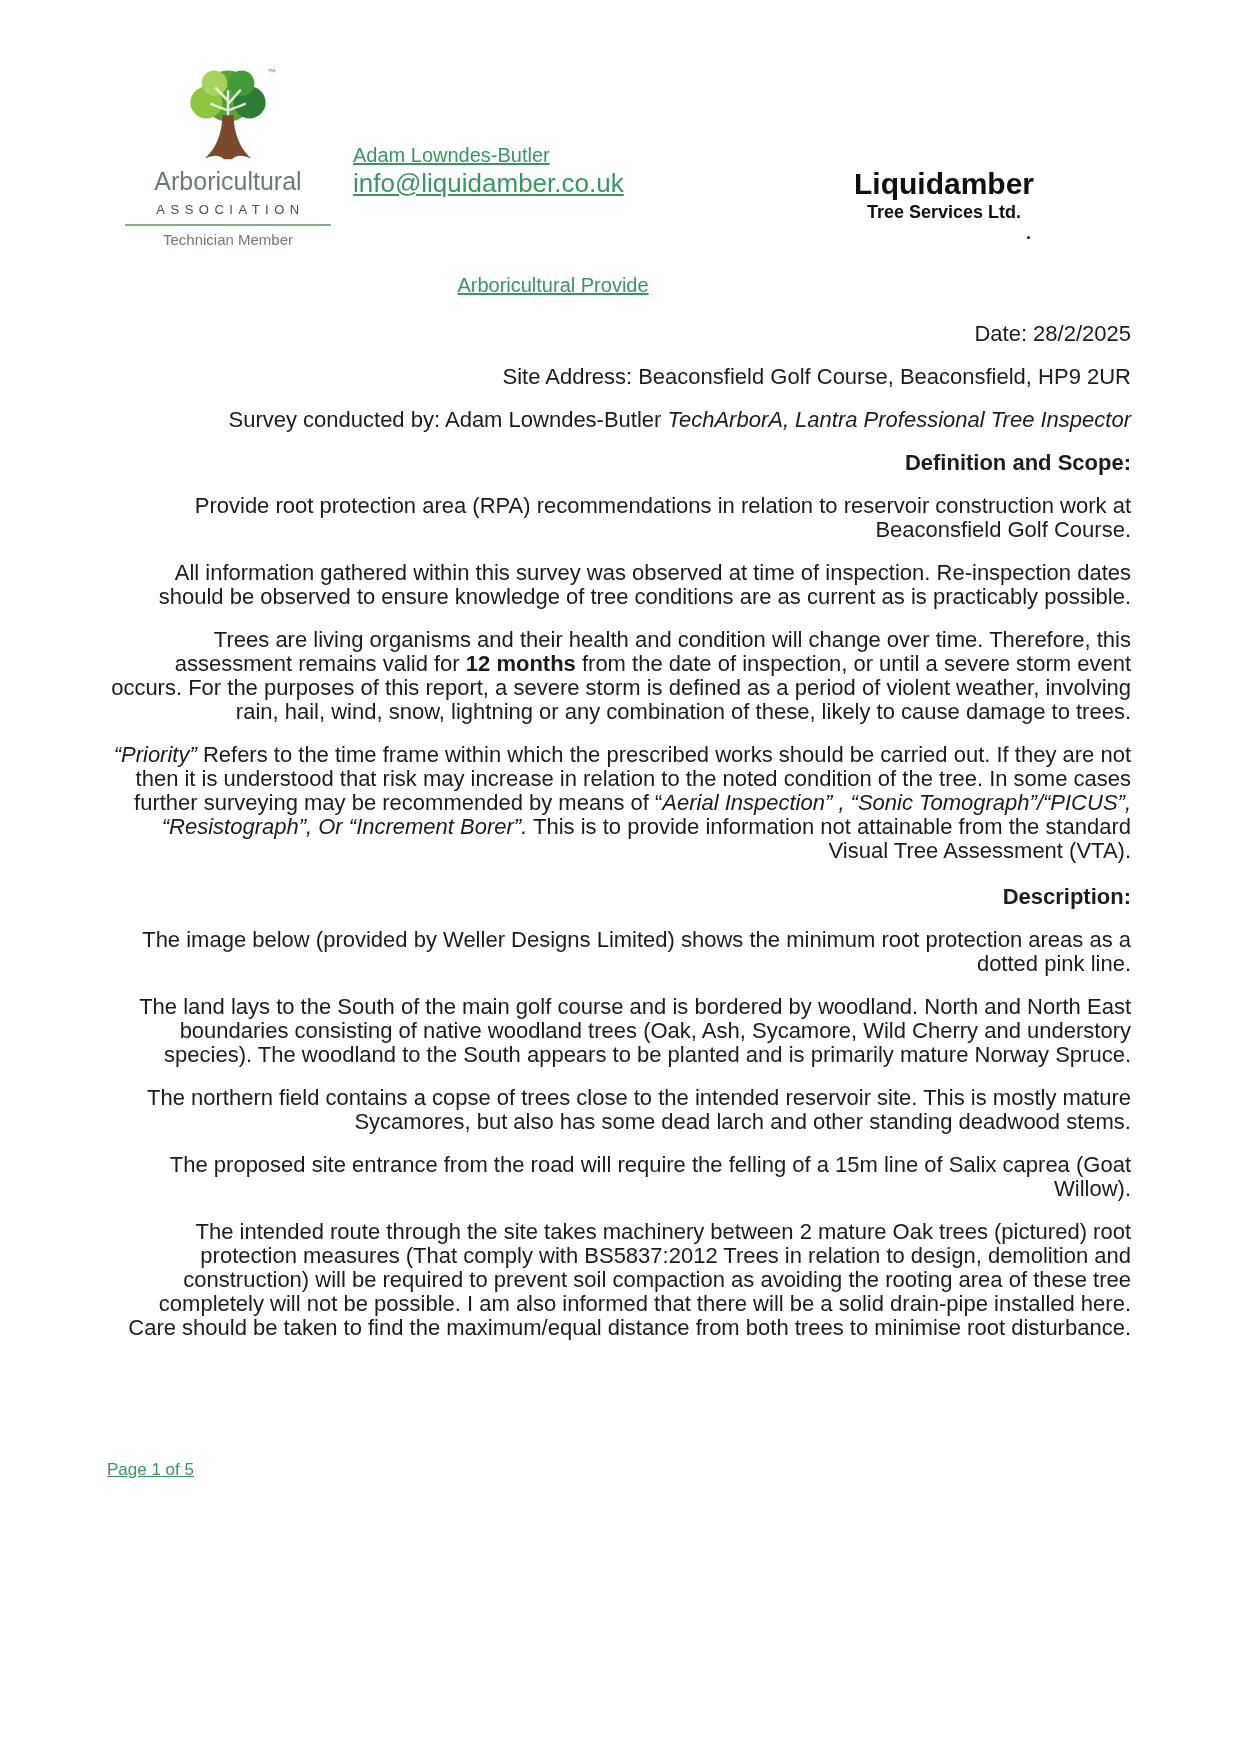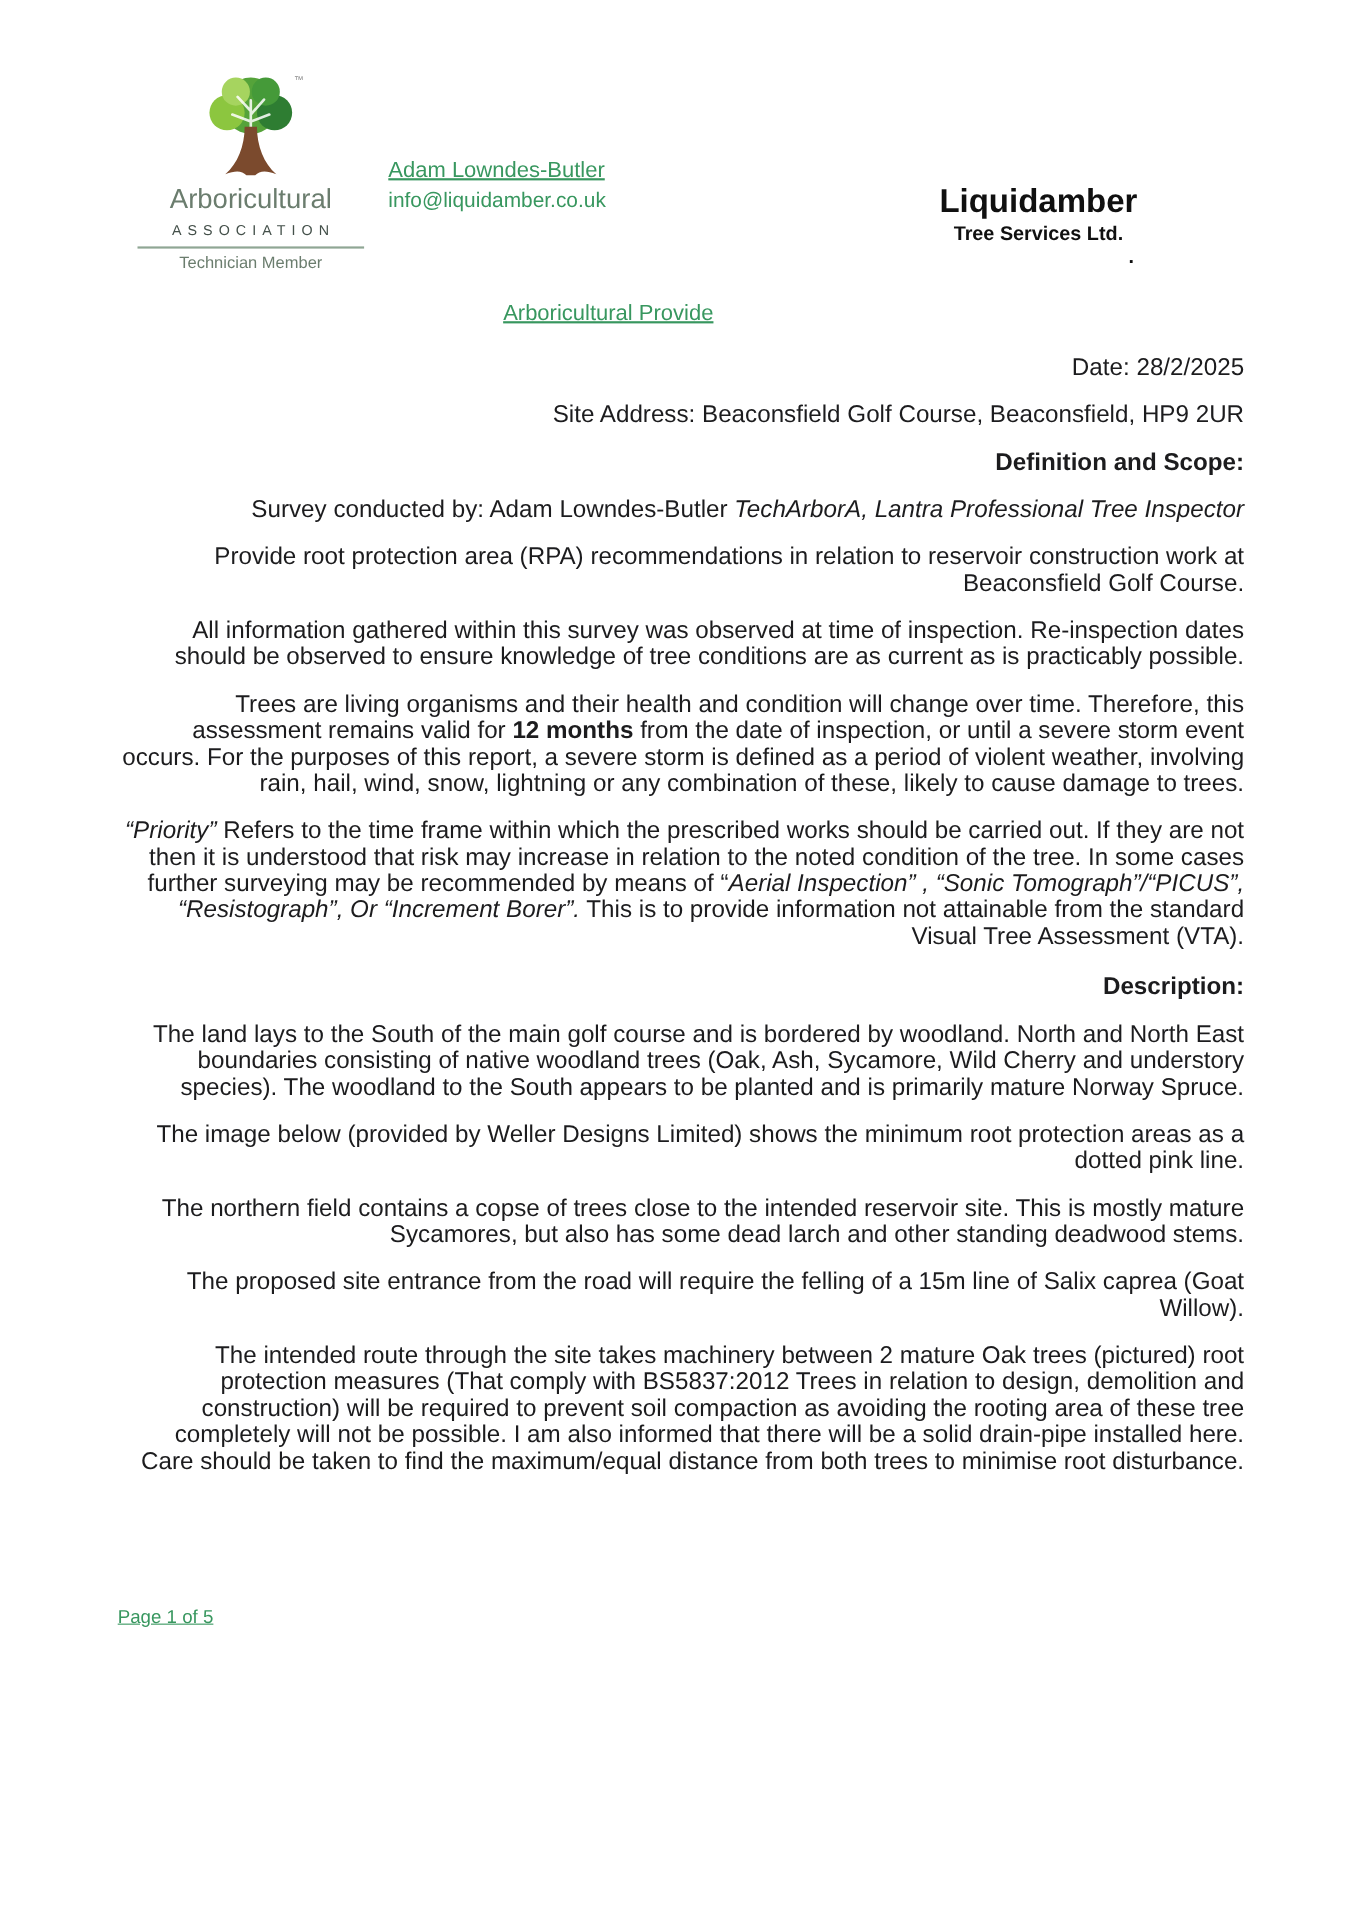--- a/index.html
+++ b/index.html
@@ -31,21 +31,21 @@
                   color: var(--logo-caps, #44504a); margin-top: 6px; text-align: center; }
     .logo-divider { border-top: 2px solid var(--logo-divider, #8fa694); width: 206px; margin: 7px auto 5px auto; }
     .logo-membership { font-size: 15px; color: var(--logo-text, #6b7d6e); }
 
     .contact { position: absolute; left: 353px; top: 141px; width: 400px; text-align: left; line-height: 28px; }
     .contact a { display: block; }
     .green-link  { color: var(--accent, #38975f); text-decoration: underline; cursor: pointer; }
     .green-plain { color: var(--accent, #38975f); text-decoration: none; cursor: pointer; }
     .contact-name { font-size: 20px; }
     .contact-credential { font-size: 19px; font-style: italic; }
-    .contact-email { font-size: 19px; }
+    .contact-email { font-size: 26px; text-decoration: underline; }
 
     .company { position: absolute; left: 849px; top: 168px; width: 190px; text-align: center; color: var(--company-ink, #101010); }
     .company-name { font-size: 30px; font-weight: 800; line-height: 32px; }
     .company-subtitle { font-size: 18px; font-weight: 700; margin-top: 2px; }
     .company-period { font-size: 18px; font-weight: 700; text-align: right; padding-right: 8px; line-height: 20px; }
 
     .report-title { position: absolute; left: 353px; top: 274px; width: 400px; margin: 0;
                     text-align: center; font-size: 20px; font-weight: 400; }
 
     
@@ -96,29 +96,29 @@
       <div class="company-period">.</div>
     </div>
 
     <h1 class="report-title green-link">Arboricultural Provide</h1>
 
   </header>
 
   <main class="content">
     <p class="para"><span class="seg-normal">Date: 28/2/2025</span></p>
     <p class="para"><span class="seg-normal">Site Address: Beaconsfield Golf Course, Beaconsfield, HP9 2UR</span></p>
+    <p class="para"><span class="seg-normal">Survey conducted by: Adam Lowndes-Butler </span><span class="seg-italic">TechArborA, Lantra Professional Tree Inspector</span></p>
     <p class="para"><span class="seg-bold">Definition and Scope:</span></p>
-    <p class="para"><span class="seg-normal">Survey conducted by: Adam Lowndes-Butler </span><span class="seg-italic">TechArborA, Lantra Professional Tree Inspector</span></p>
     <p class="para"><span class="seg-normal">Provide root protection area (RPA) recommendations in relation to reservoir construction work at Beaconsfield Golf Course.</span></p>
     <p class="para"><span class="seg-normal">All information gathered within this survey was observed at time of inspection. Re-inspection dates should be observed to ensure knowledge of tree conditions are as current as is practicably possible.</span></p>
     <p class="para"><span class="seg-normal">Trees are living organisms and their health and condition will change over time. Therefore, this assessment remains valid for </span><span class="seg-bold">12 months</span><span class="seg-normal"> from the date of inspection, or until a severe storm event occurs. For the purposes of this report, a severe storm is defined as a period of violent weather, involving rain, hail, wind, snow, lightning or any combination of these, likely to cause damage to trees.</span></p>
     <p class="para"><span class="seg-italic">“Priority”</span><span class="seg-normal"> Refers to the time frame within which the prescribed works should be carried out. If they are not then it is understood that risk may increase in relation to the noted condition of the tree. In some cases further surveying may be recommended by means of “</span><span class="seg-italic">Aerial Inspection” , “Sonic Tomograph”/“PICUS”, “Resistograph”, Or “Increment Borer”.</span><span class="seg-normal"> This is to provide information not attainable from the standard Visual Tree Assessment (VTA).</span></p>
     <p class="para desc-extra"><span class="seg-bold">Description:</span></p>
+    <p class="para"><span class="seg-normal">The image below (provided by Weller Designs Limited) shows the minimum root protection areas as a dotted pink line.</span></p>
     <p class="para"><span class="seg-normal">The land lays to the South of the main golf course and is bordered by woodland. North and North East boundaries consisting of native woodland trees (Oak, Ash, Sycamore, Wild Cherry and understory species). The woodland to the South appears to be planted and is primarily mature Norway Spruce.</span></p>
-    <p class="para"><span class="seg-normal">The image below (provided by Weller Designs Limited) shows the minimum root protection areas as a dotted pink line.</span></p>
     <p class="para"><span class="seg-normal">The northern field contains a copse of trees close to the intended reservoir site. This is mostly mature Sycamores, but also has some dead larch and other standing deadwood stems.</span></p>
     <p class="para"><span class="seg-normal">The proposed site entrance from the road will require the felling of a 15m line of Salix caprea (Goat Willow).</span></p>
     <p class="para"><span class="seg-normal">The intended route through the site takes machinery between 2 mature Oak trees (pictured) root protection measures (That comply with BS5837:2012 Trees in relation to design, demolition and construction) will be required to prevent soil compaction as avoiding the rooting area of these tree completely will not be possible. I am also informed that there will be a solid drain-pipe installed here. Care should be taken to find the maximum/equal distance from both trees to minimise root disturbance.</span></p>
   </main>
 
   <a class="footer-link green-link">Page 1 of 5</a>
 
 </div>
 
 </body></html>

